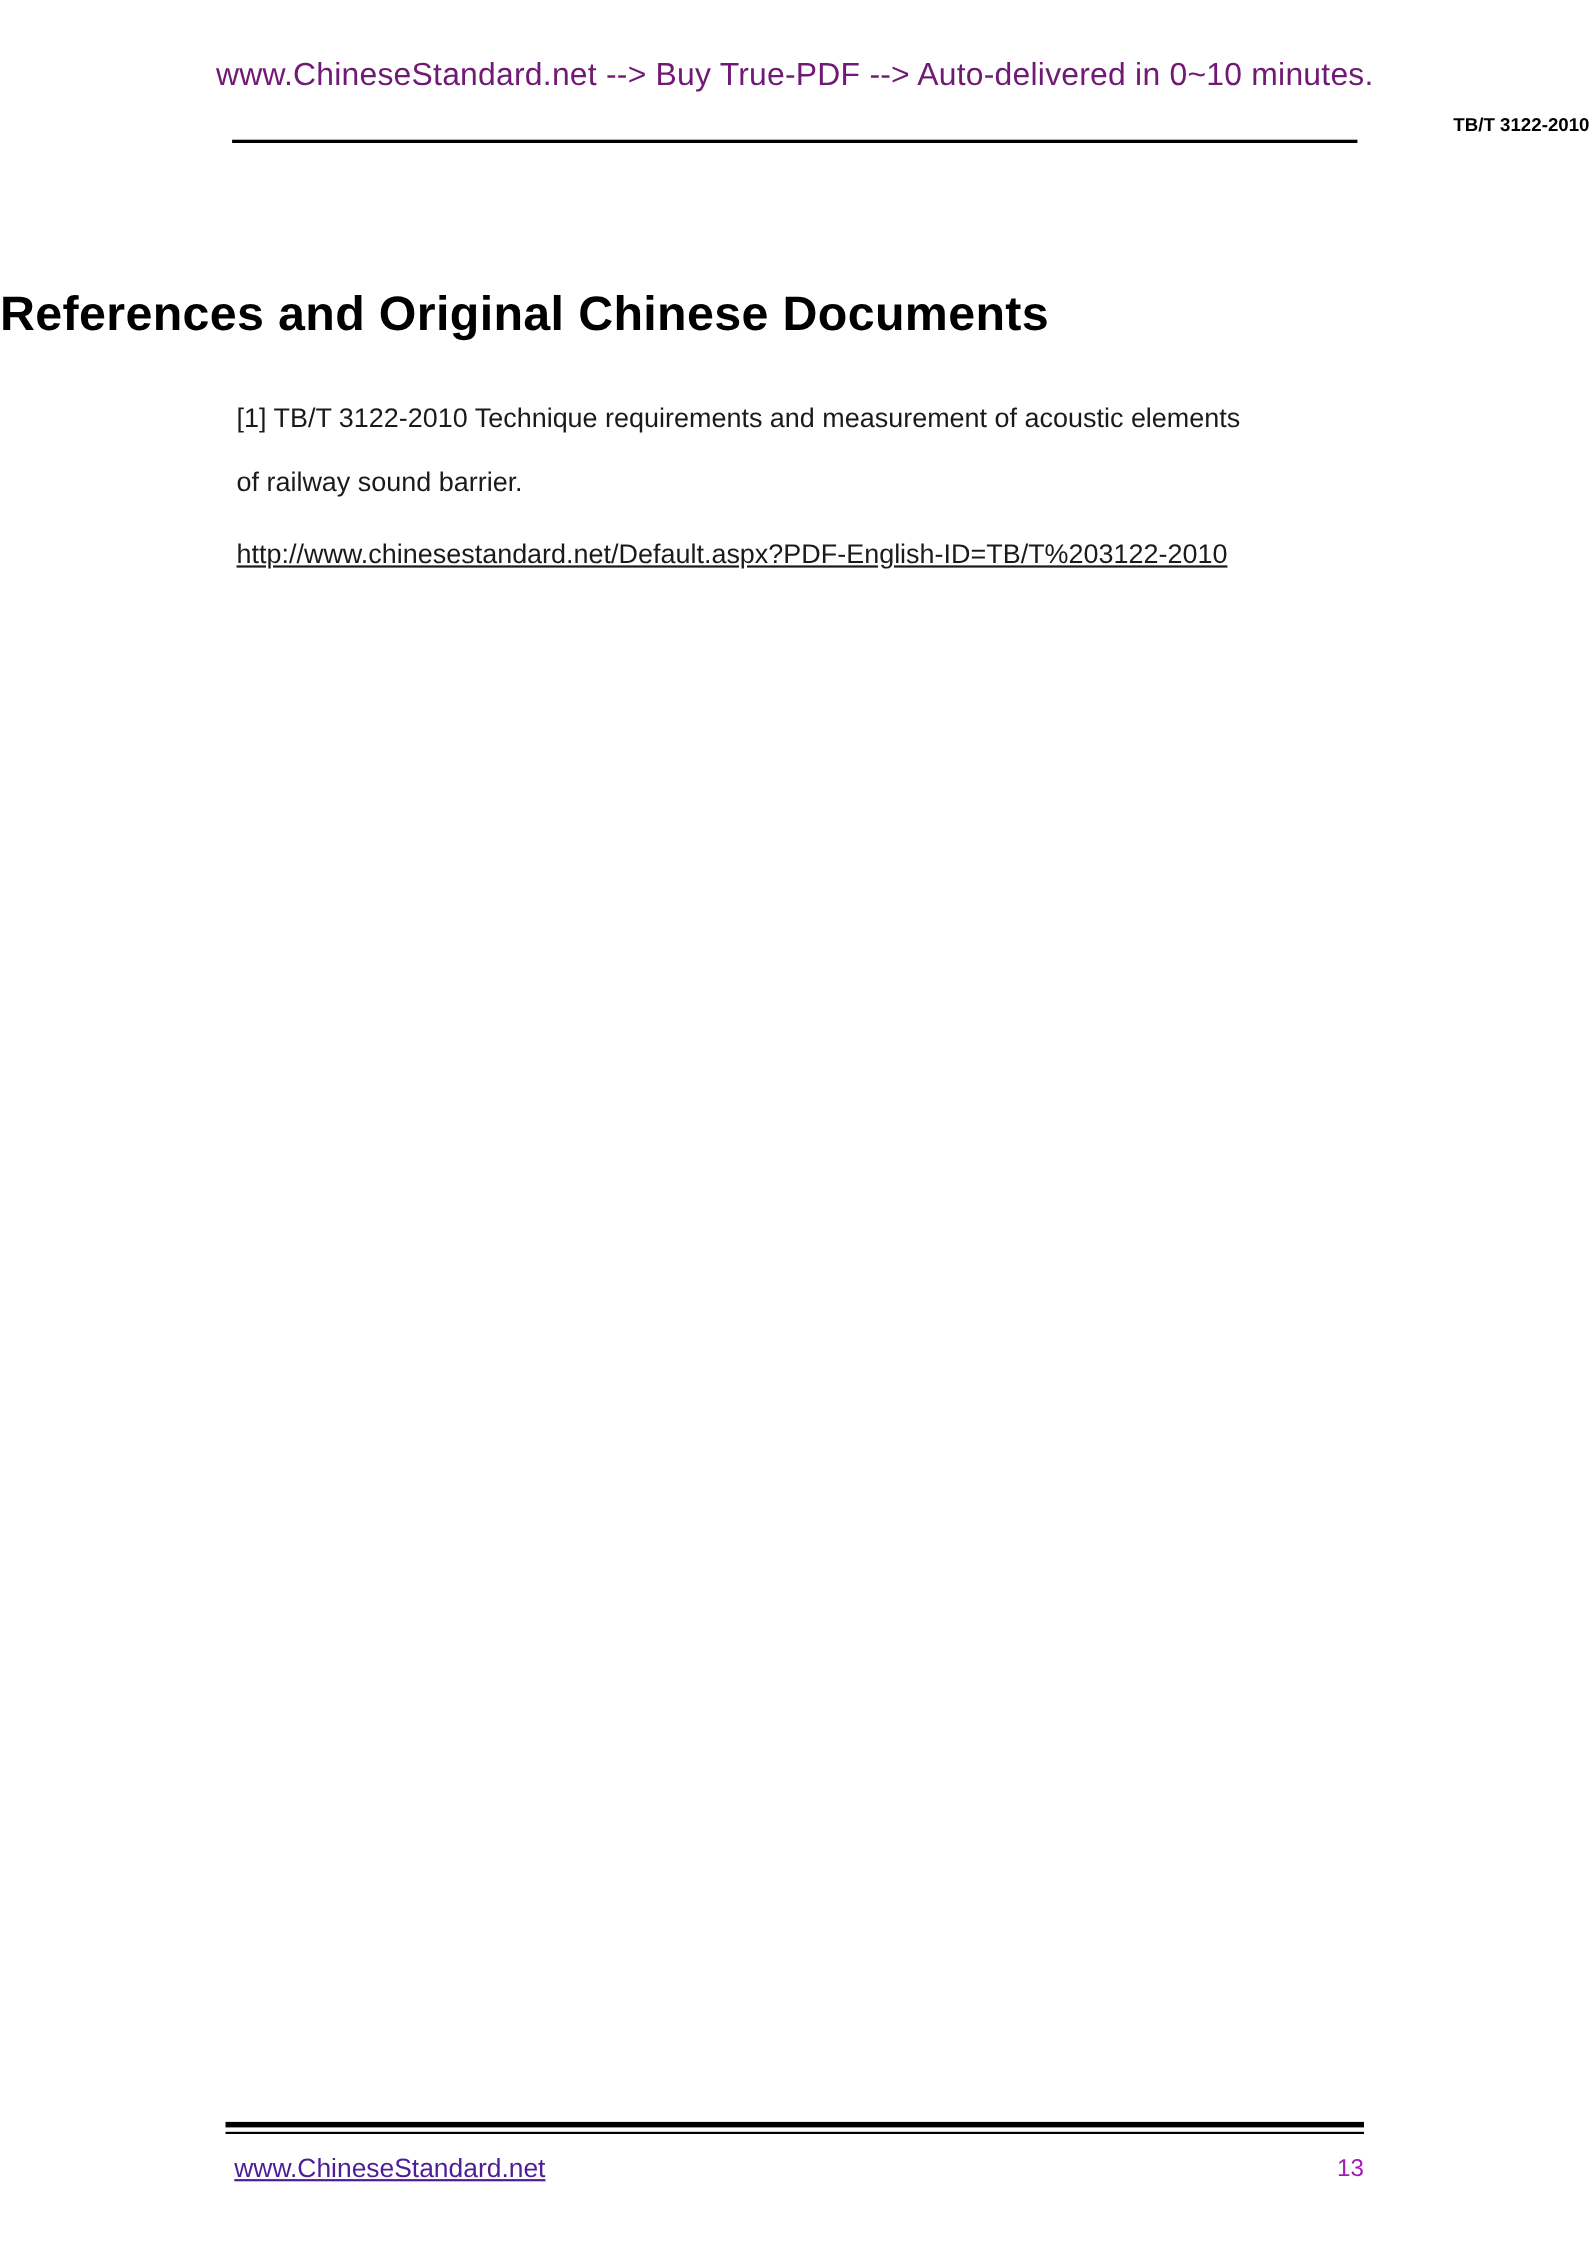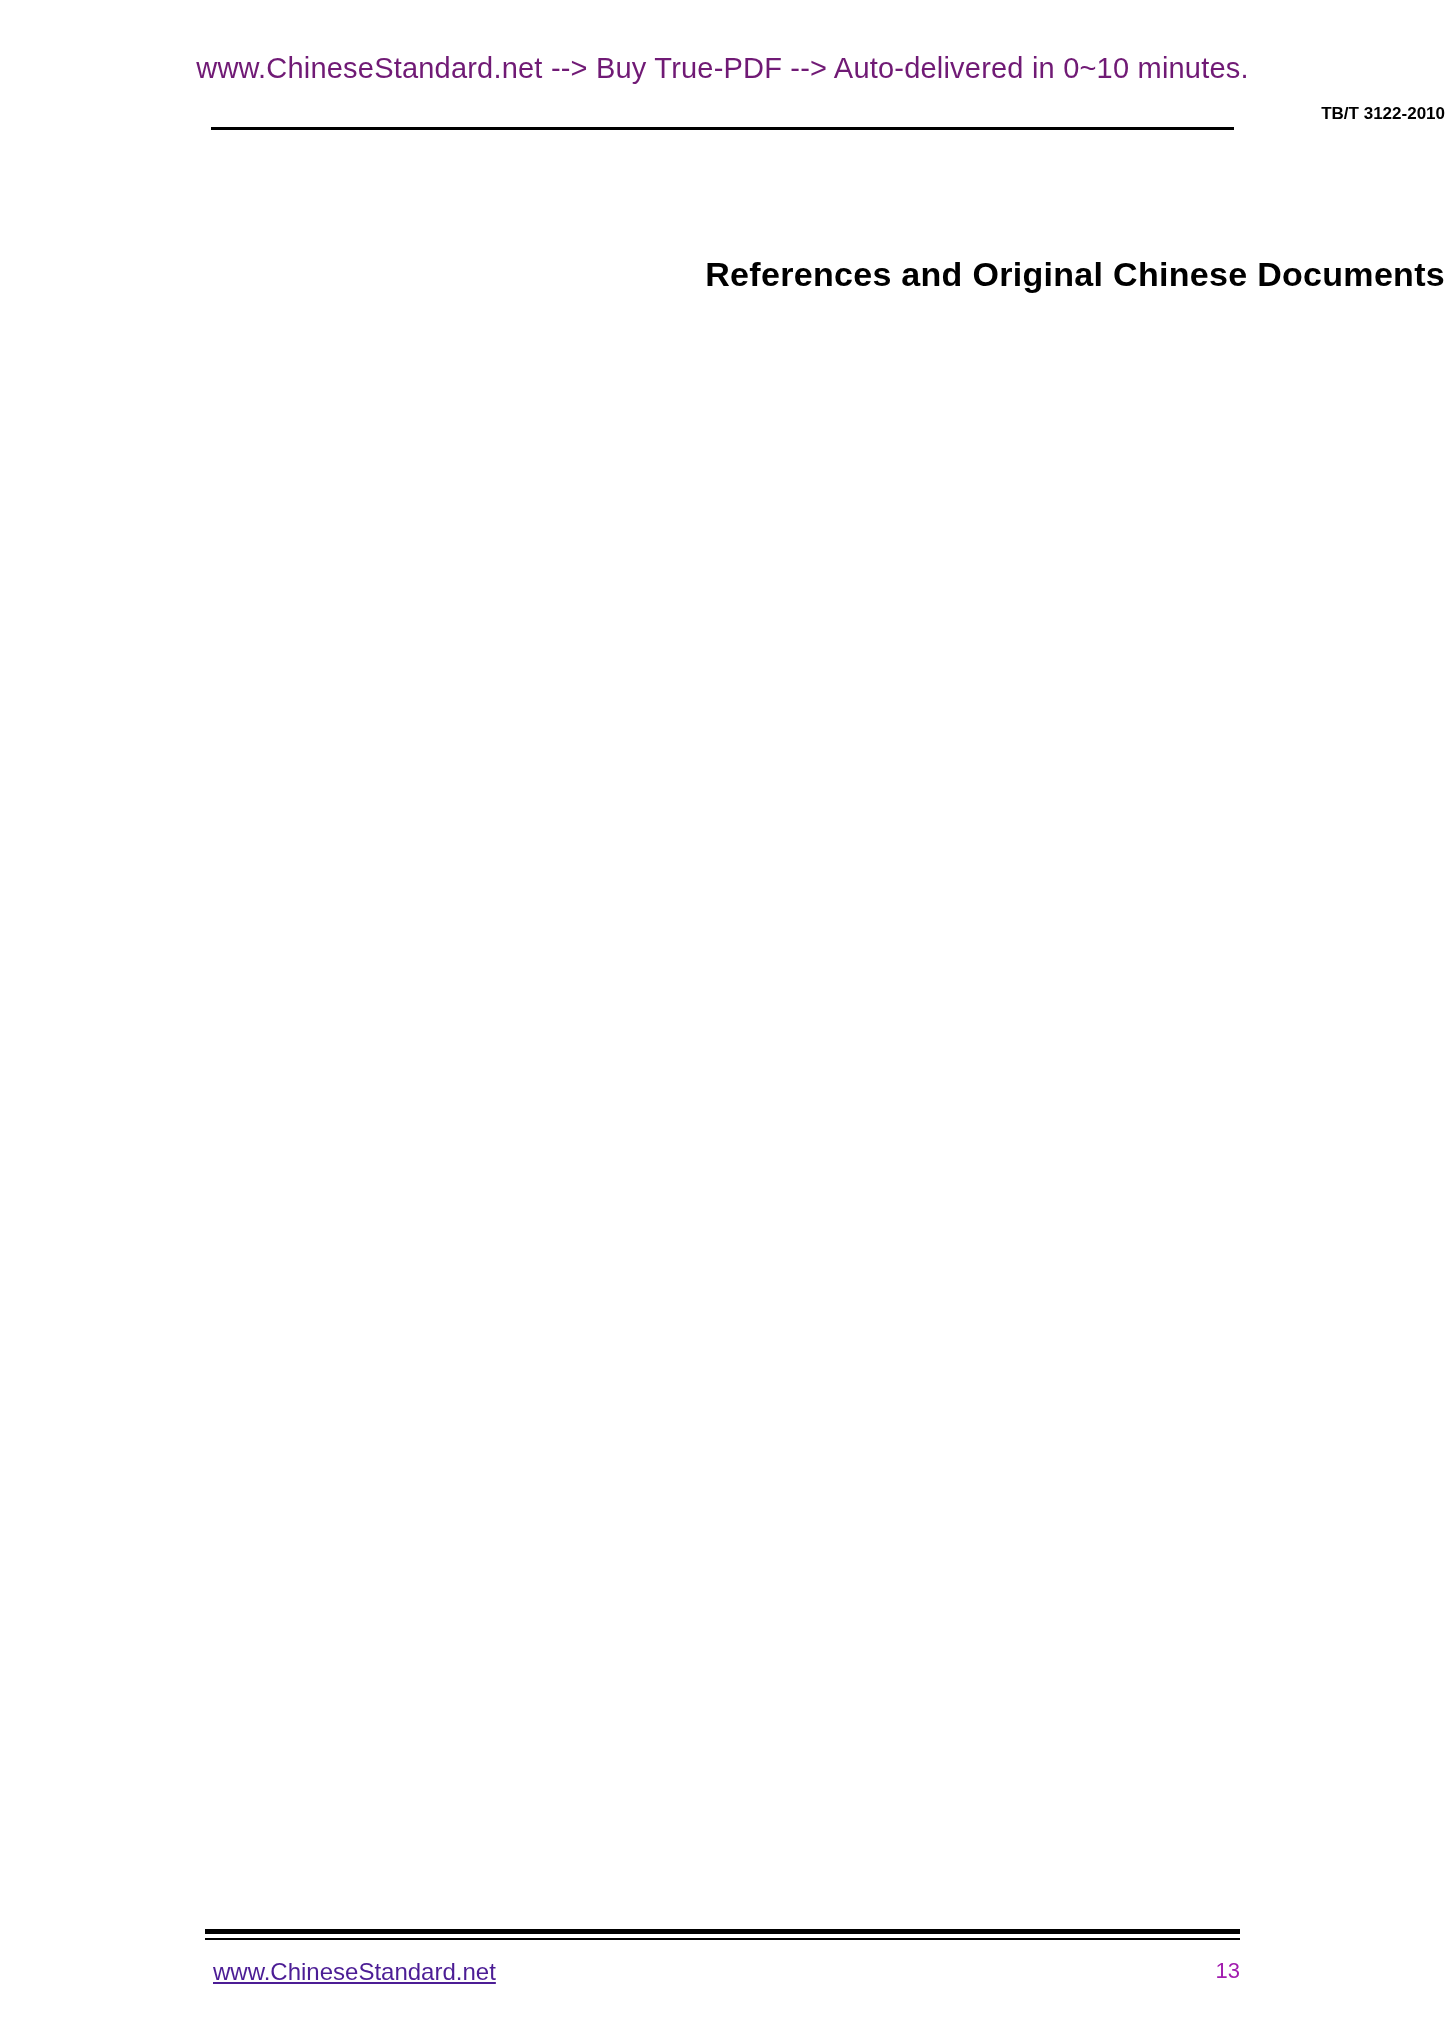--- a/index.html
+++ b/index.html
@@ -49,22 +49,22 @@
     left: 211px;
     width: 1023px;
     height: 3px;
     background: #000000;
   }
   .doc-title {
     position: absolute;
     top: 232px;
     left: 0;
     width: 100%;
-    text-align: right;
-    font-size: 34px;
+    text-align: left;
+    font-size: 44px;
     font-weight: bold;
     color: #000000;
     letter-spacing: 0.3px;
     font-family: "Liberation Sans", sans-serif;
   }
   .body-block {
     position: absolute;
     top: 352px;
     left: 215px;
     width: 1020px;
@@ -129,20 +129,25 @@
 <div class="page">
 
   <div class="banner">www.ChineseStandard.net --&gt; Buy True-PDF --&gt; Auto-delivered in 0~10 minutes.</div>
 
   <div class="header-std">TB/T 3122-2010</div>
 
   <div class="header-rule"></div>
 
   <h1 class="doc-title">References and Original Chinese Documents</h1>
 
+  <div class="body-block">
+    <div class="ref-line">[1] TB/T 3122-2010 Technique requirements and measurement of acoustic elements</div>
+    <div class="ref-line second">of railway sound barrier.</div>
+    <a class="ref-url">http://www.chinesestandard.net/Default.aspx?PDF-English-ID=TB/T%203122-2010</a>
+  </div>
 
   <div class="footer-rule-thick"></div>
   <div class="footer-rule-thin"></div>
 
   <div class="footer-left">www.ChineseStandard.net</div>
 
   <div class="footer-right">13</div>
 
 </div>
 

